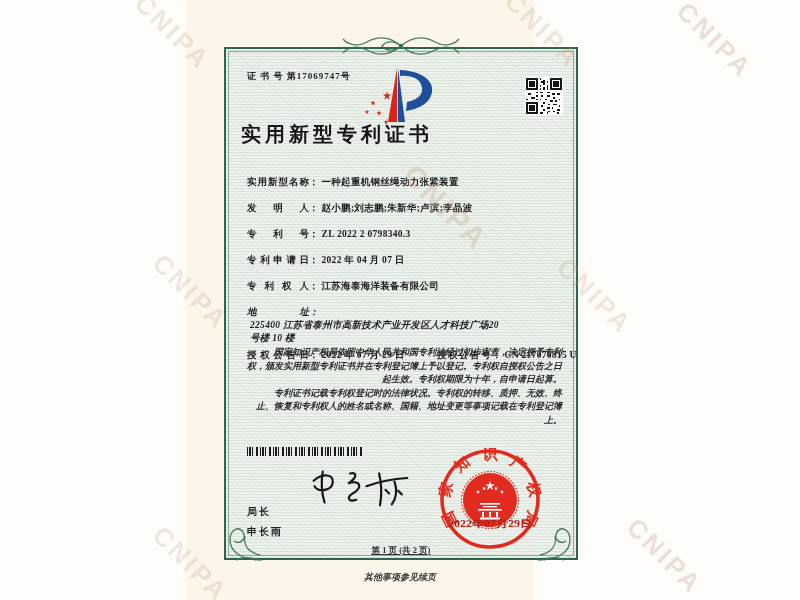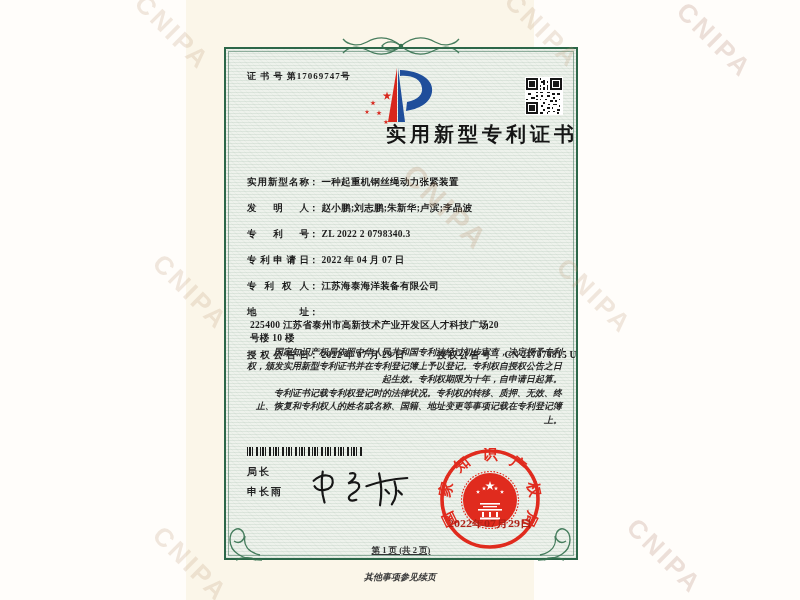--- a/index.html
+++ b/index.html
@@ -18,42 +18,42 @@
            #eef2ec;}
   .frame-inner{position:absolute;inset:2px;border:1px solid rgba(45,104,75,.5);pointer-events:none;}
 
   .orn{position:absolute;color:#34704e;}
 
   .cert-no{position:absolute;left:61px;top:70px;font-size:9px;font-weight:bold;color:#222;letter-spacing:1px;}
 
   .logo{position:absolute;left:178px;top:64px;width:74px;height:60px;}
   .qr{position:absolute;left:339px;top:77px;width:36px;height:36px;background:#fff;padding:1px;}
 
-  .title{position:absolute;left:38px;top:121px;width:354px;text-align:right;
-         font-size:20px;font-weight:bold;color:#151515;letter-spacing:4px;}
+  .title{position:absolute;left:38px;top:121px;width:354px;text-align:left;
+         font-size:20px;font-weight:bold;color:#151515;letter-spacing:4px;padding-left:17px;}
 
   .fields{position:absolute;left:61px;top:176px;width:312px;font-size:9.5px;font-weight:bold;color:#1c1c1c;}
   .frow{line-height:13px;margin-bottom:13px;white-space:nowrap;position:relative;}
-  .frow.addr{white-space:normal;margin-bottom:4px;}
+  .frow.addr{white-space:normal;margin-bottom:4px;font-style:italic;}
   .flabel{display:inline-block;width:62px;text-align:justify;text-align-last:justify;vertical-align:top;}
   .fcolon{vertical-align:top;}
   .fval{display:inline-block;vertical-align:top;padding-left:3px;letter-spacing:.3px;}
   .frow.addr .fval{width:258px;}
   .pair2{position:absolute;left:190px;top:0;}
   .pair2 .flabel2{letter-spacing:1.5px;}
 
   .bodytext{position:absolute;left:58px;top:346px;width:318px;font-size:9px;line-height:13.5px;
             font-style:italic;color:#2a2a2a;font-weight:bold;text-align:right;}
   .bodytext p{margin:0;text-indent:1.9em;}
 
   .barcode{position:absolute;left:61px;top:447px;width:115px;height:9px;
            background:repeating-linear-gradient(90deg,#1b1b1b 0 1px,transparent 1px 2px,#1b1b1b 2px 4px,
              transparent 4px 5px,#1b1b1b 5px 6px,transparent 6px 9px,#1b1b1b 9px 11px,transparent 11px 13px);}
 
-  .director{position:absolute;left:61px;top:462px;font-family:"Liberation Sans","DejaVu Sans",sans-serif;
+  .director{position:absolute;left:61px;top:502px;font-family:"Liberation Sans","DejaVu Sans",sans-serif;
             font-weight:bold;color:#222;font-size:10px;letter-spacing:2px;line-height:20px;}
   .signature{position:absolute;left:124px;top:464px;width:100px;height:48px;}
 
   .seal{position:absolute;left:250px;top:448px;width:108px;height:104px;}
 
   .page-info{position:absolute;left:38px;top:545px;width:354px;text-align:center;font-size:8.5px;color:#333;font-weight:bold;text-decoration:underline;}
   .cont-note{position:absolute;left:0;top:571px;width:428px;text-align:center;font-size:9px;font-style:italic;font-weight:bold;color:#3a3a3a;}
 
   .wm{position:absolute;z-index:50;transform:rotate(45deg);transform-origin:left top;
       font-family:"Liberation Sans","DejaVu Sans",sans-serif;font-weight:bold;font-size:26px;

